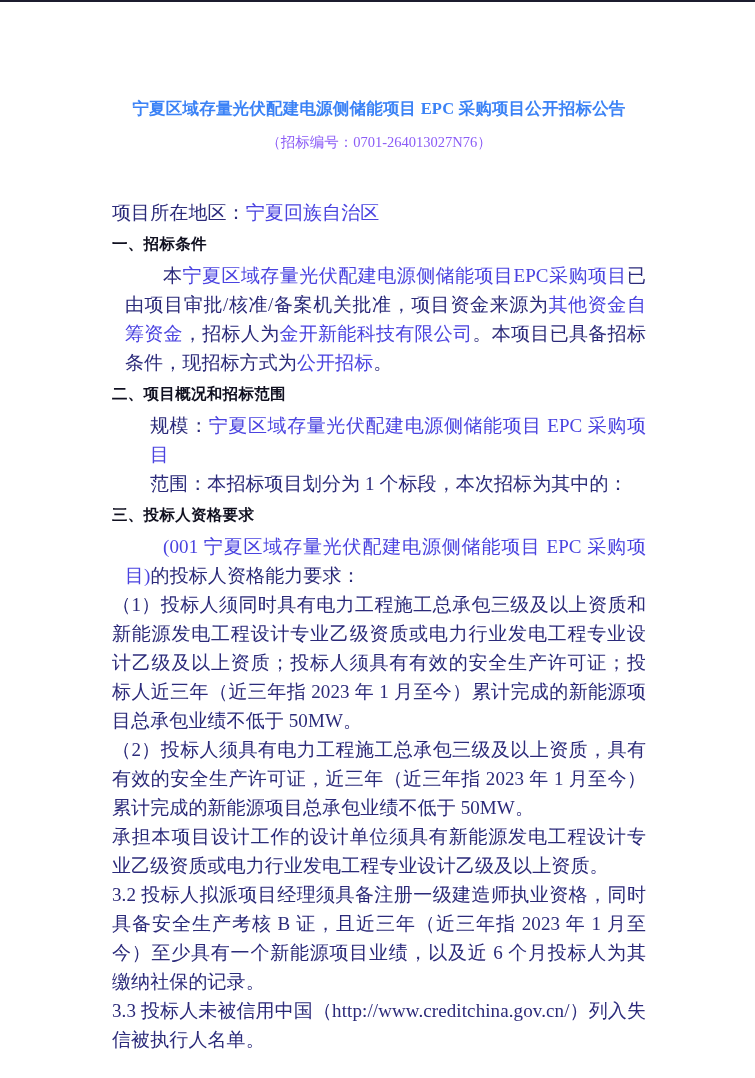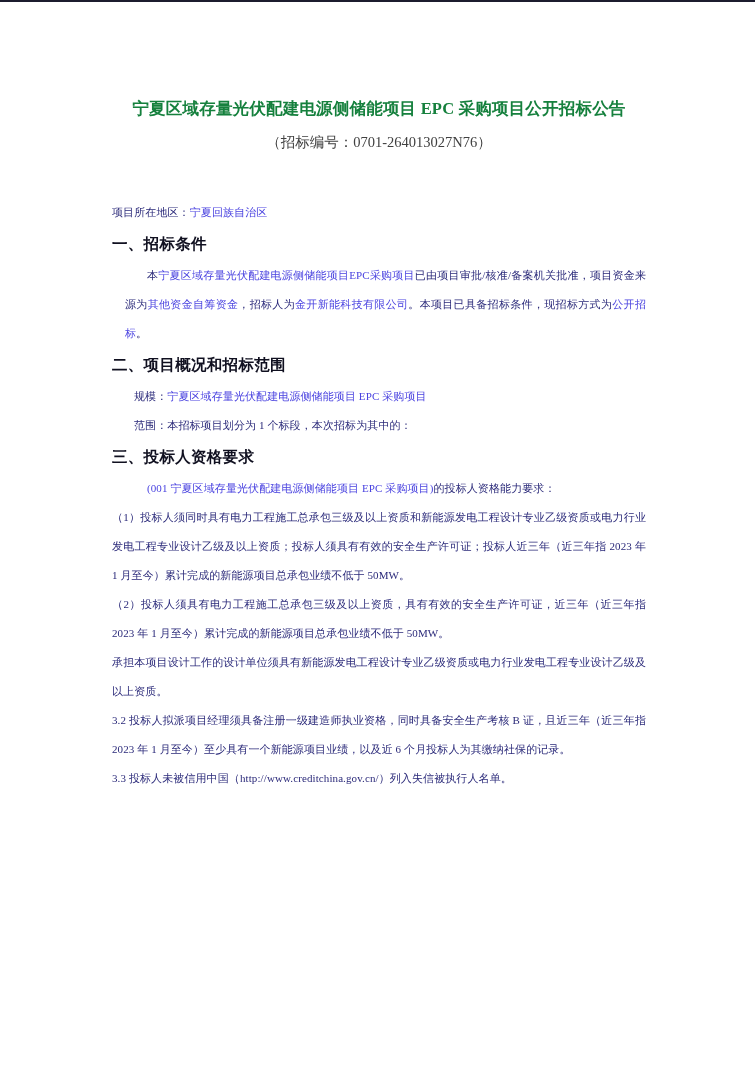--- a/index.html
+++ b/index.html
@@ -25,41 +25,41 @@
     position: absolute;
     left: 112px;
     top: 0;
     width: 534px;
   }
 
   .doc-title {
     text-align: center;
     font-size: 16.5px;
     font-weight: bold;
-    color: #15803d;
+    color: #3b82f6;
     letter-spacing: 0.2px;
     margin-top: 96px;
     line-height: 1.3;
     white-space: nowrap;
   }
   .doc-subtitle {
     text-align: center;
     font-size: 14.5px;
-    color: #404040;
+    color: #8b5cf6;
     margin-top: 14px;
     line-height: 1.3;
     white-space: nowrap;
   }
 
   .body-area {
     margin-top: 46px;
   }
 
   .para {
-    font-size: 11px;
+    font-size: 19px;
     line-height: 29px;
     color: #2b2a7a;
     text-align: justify;
     text-justify: inter-ideograph;
     margin: 0;
     letter-spacing: 0.1px;
   }
   .indent1 { text-indent: 2em; margin-left: 13px; }
   .indent-pad { padding-left: 2em; }
 

